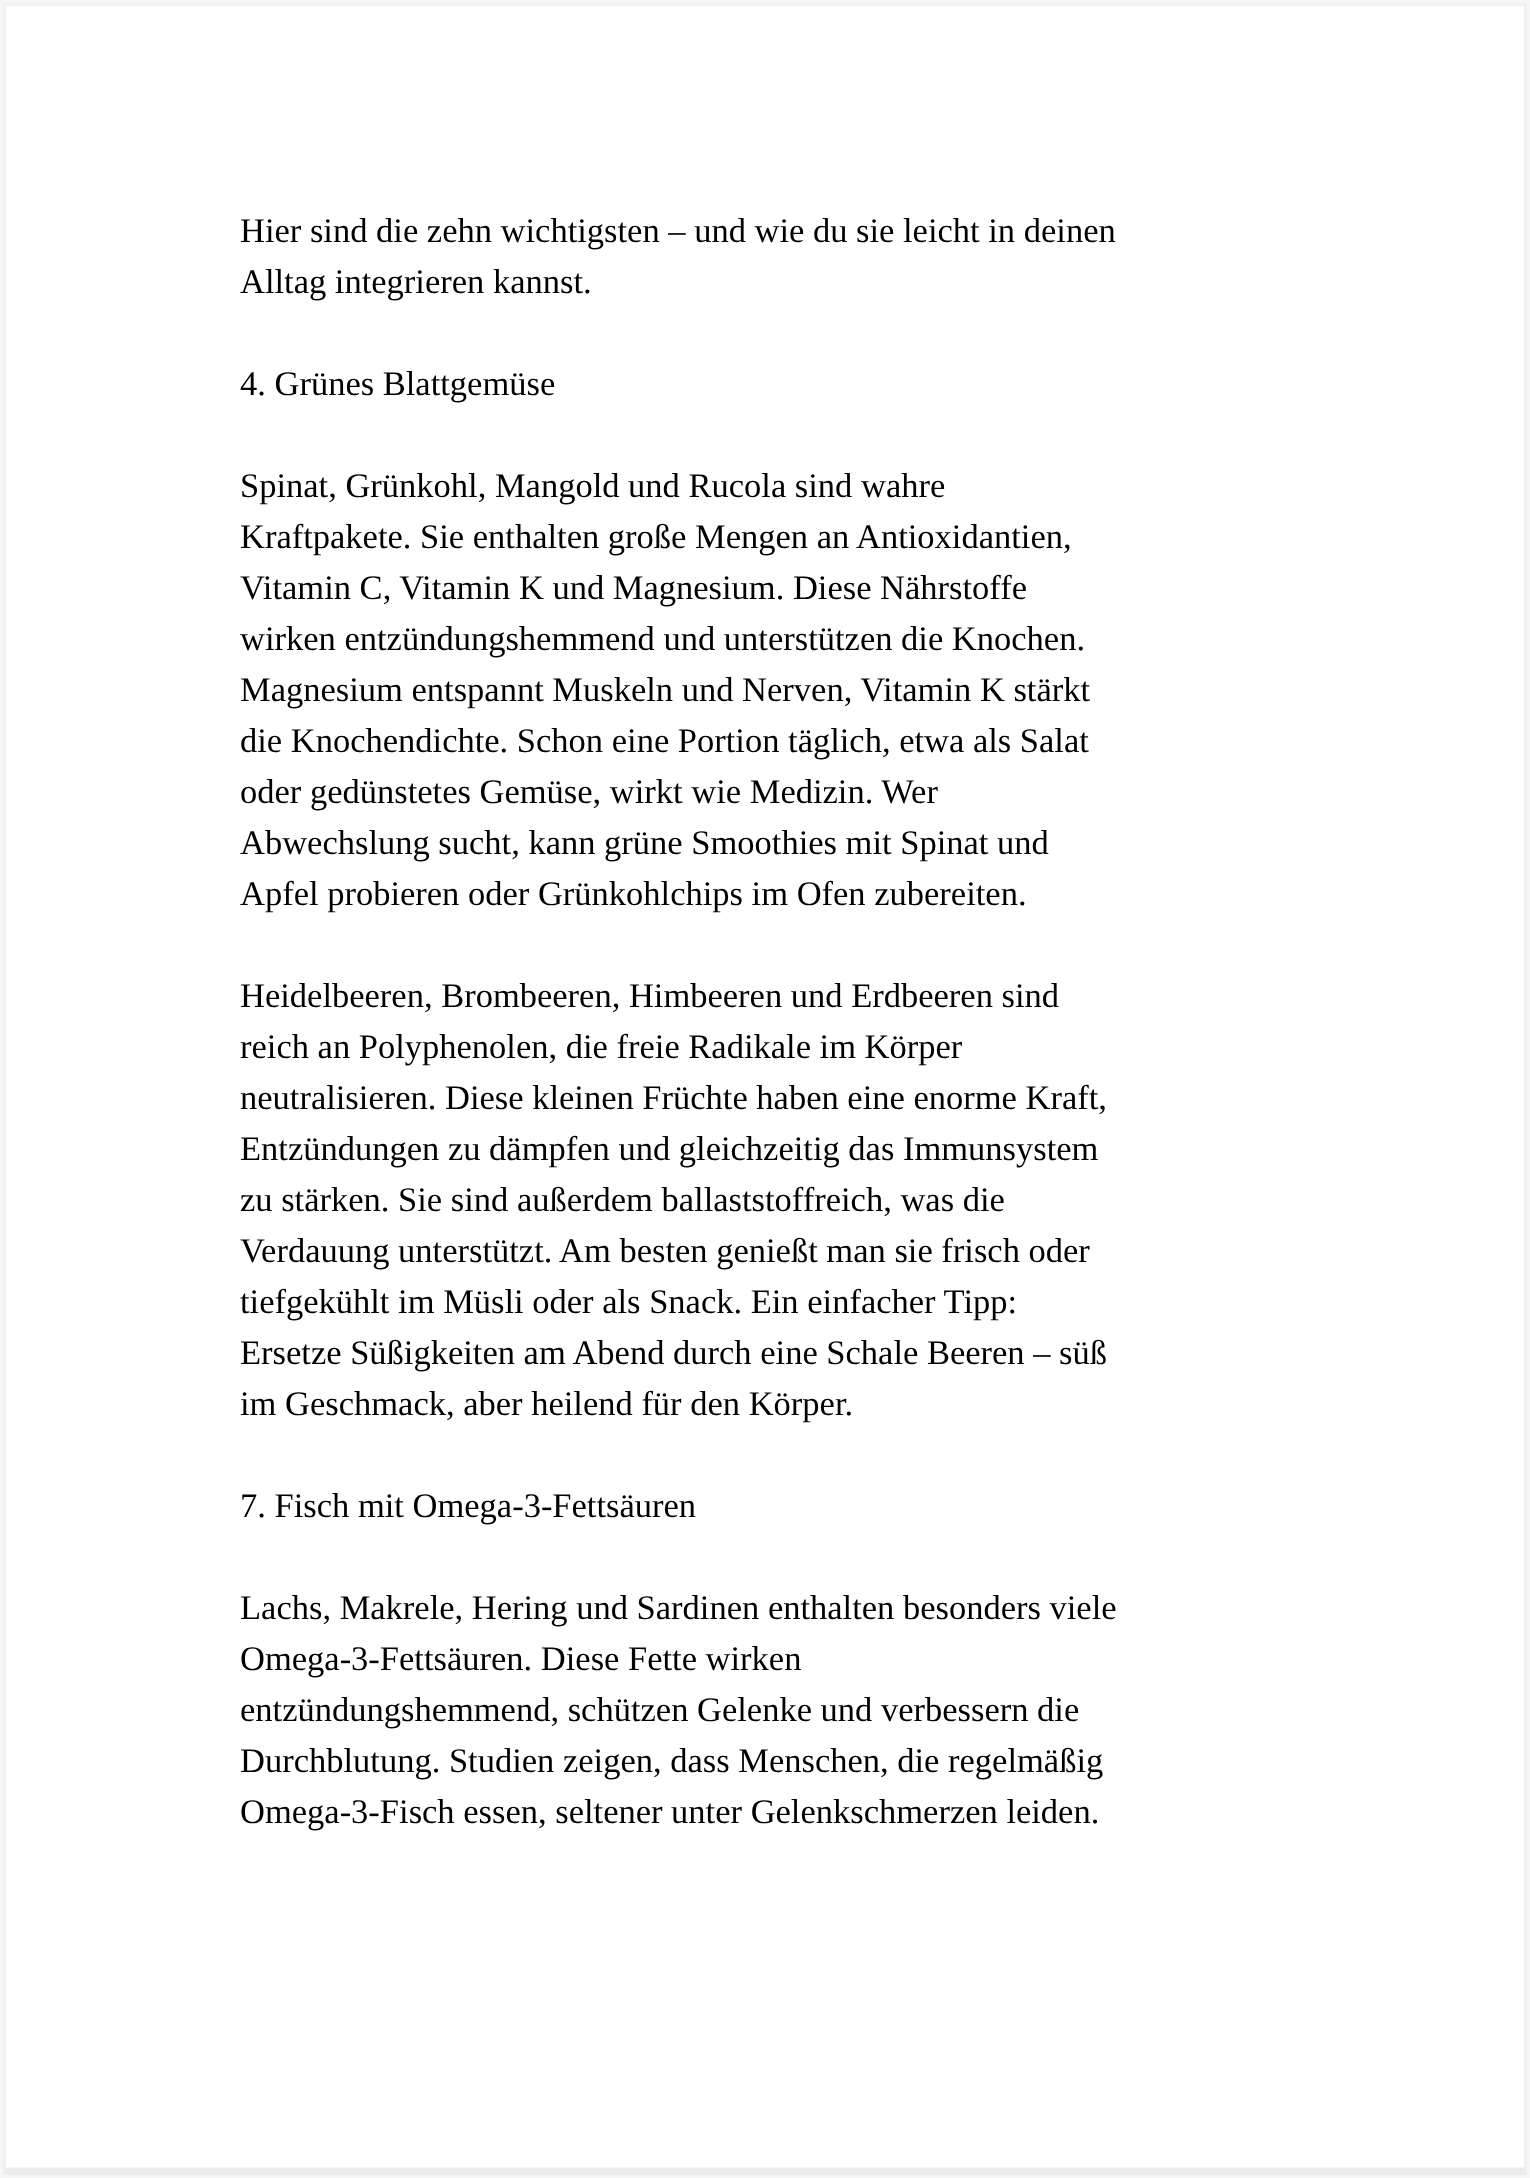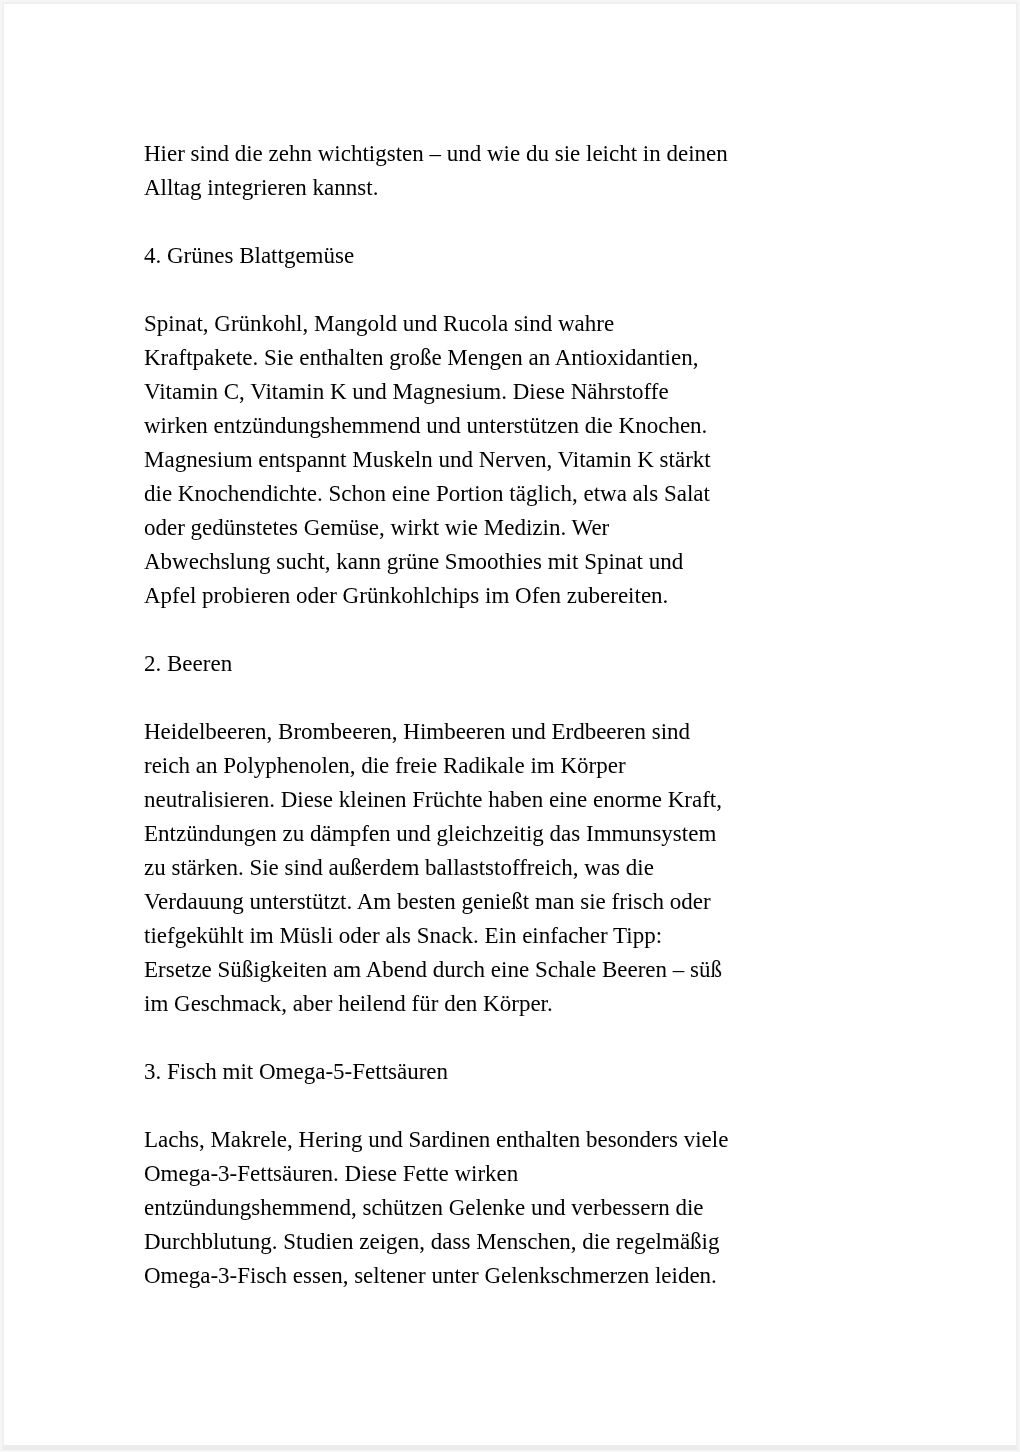--- a/index.html
+++ b/index.html
@@ -22,51 +22,50 @@
     box-sizing: content-box;
   }
   .page-content {
     padding: 133px 100px 0 140px;
     font-family: "Liberation Serif", "DejaVu Serif", serif;
     font-size: 23px;
     line-height: 34px;
     color: #000000;
   }
   .page-content p {
-    margin: 0 0 34px 0;
+    margin: 0 0 34px 16px;
     white-space: pre; 
   }
 </style>
 </head>
 <body>
 
 <div class="page-card">
   <div class="page-content">
     <p>Hier sind die zehn wichtigsten – und wie du sie leicht in deinen
 Alltag integrieren kannst.</p>
     <p>4. Grünes Blattgemüse</p>
     <p>Spinat, Grünkohl, Mangold und Rucola sind wahre
 Kraftpakete. Sie enthalten große Mengen an Antioxidantien,
 Vitamin C, Vitamin K und Magnesium. Diese Nährstoffe
 wirken entzündungshemmend und unterstützen die Knochen.
 Magnesium entspannt Muskeln und Nerven, Vitamin K stärkt
 die Knochendichte. Schon eine Portion täglich, etwa als Salat
 oder gedünstetes Gemüse, wirkt wie Medizin. Wer
 Abwechslung sucht, kann grüne Smoothies mit Spinat und
 Apfel probieren oder Grünkohlchips im Ofen zubereiten.</p>
-    <p>2. Beeren</p>
     <p>Heidelbeeren, Brombeeren, Himbeeren und Erdbeeren sind
 reich an Polyphenolen, die freie Radikale im Körper
 neutralisieren. Diese kleinen Früchte haben eine enorme Kraft,
 Entzündungen zu dämpfen und gleichzeitig das Immunsystem
 zu stärken. Sie sind außerdem ballaststoffreich, was die
 Verdauung unterstützt. Am besten genießt man sie frisch oder
 tiefgekühlt im Müsli oder als Snack. Ein einfacher Tipp:
 Ersetze Süßigkeiten am Abend durch eine Schale Beeren – süß
 im Geschmack, aber heilend für den Körper.</p>
-    <p>3. Fisch mit Omega-5-Fettsäuren</p>
+    <p>7. Fisch mit Omega-3-Fettsäuren</p>
     <p>Lachs, Makrele, Hering und Sardinen enthalten besonders viele
 Omega-3-Fettsäuren. Diese Fette wirken
 entzündungshemmend, schützen Gelenke und verbessern die
 Durchblutung. Studien zeigen, dass Menschen, die regelmäßig
 Omega-3-Fisch essen, seltener unter Gelenkschmerzen leiden.</p>
   </div>
 </div>
 
 </body></html>

